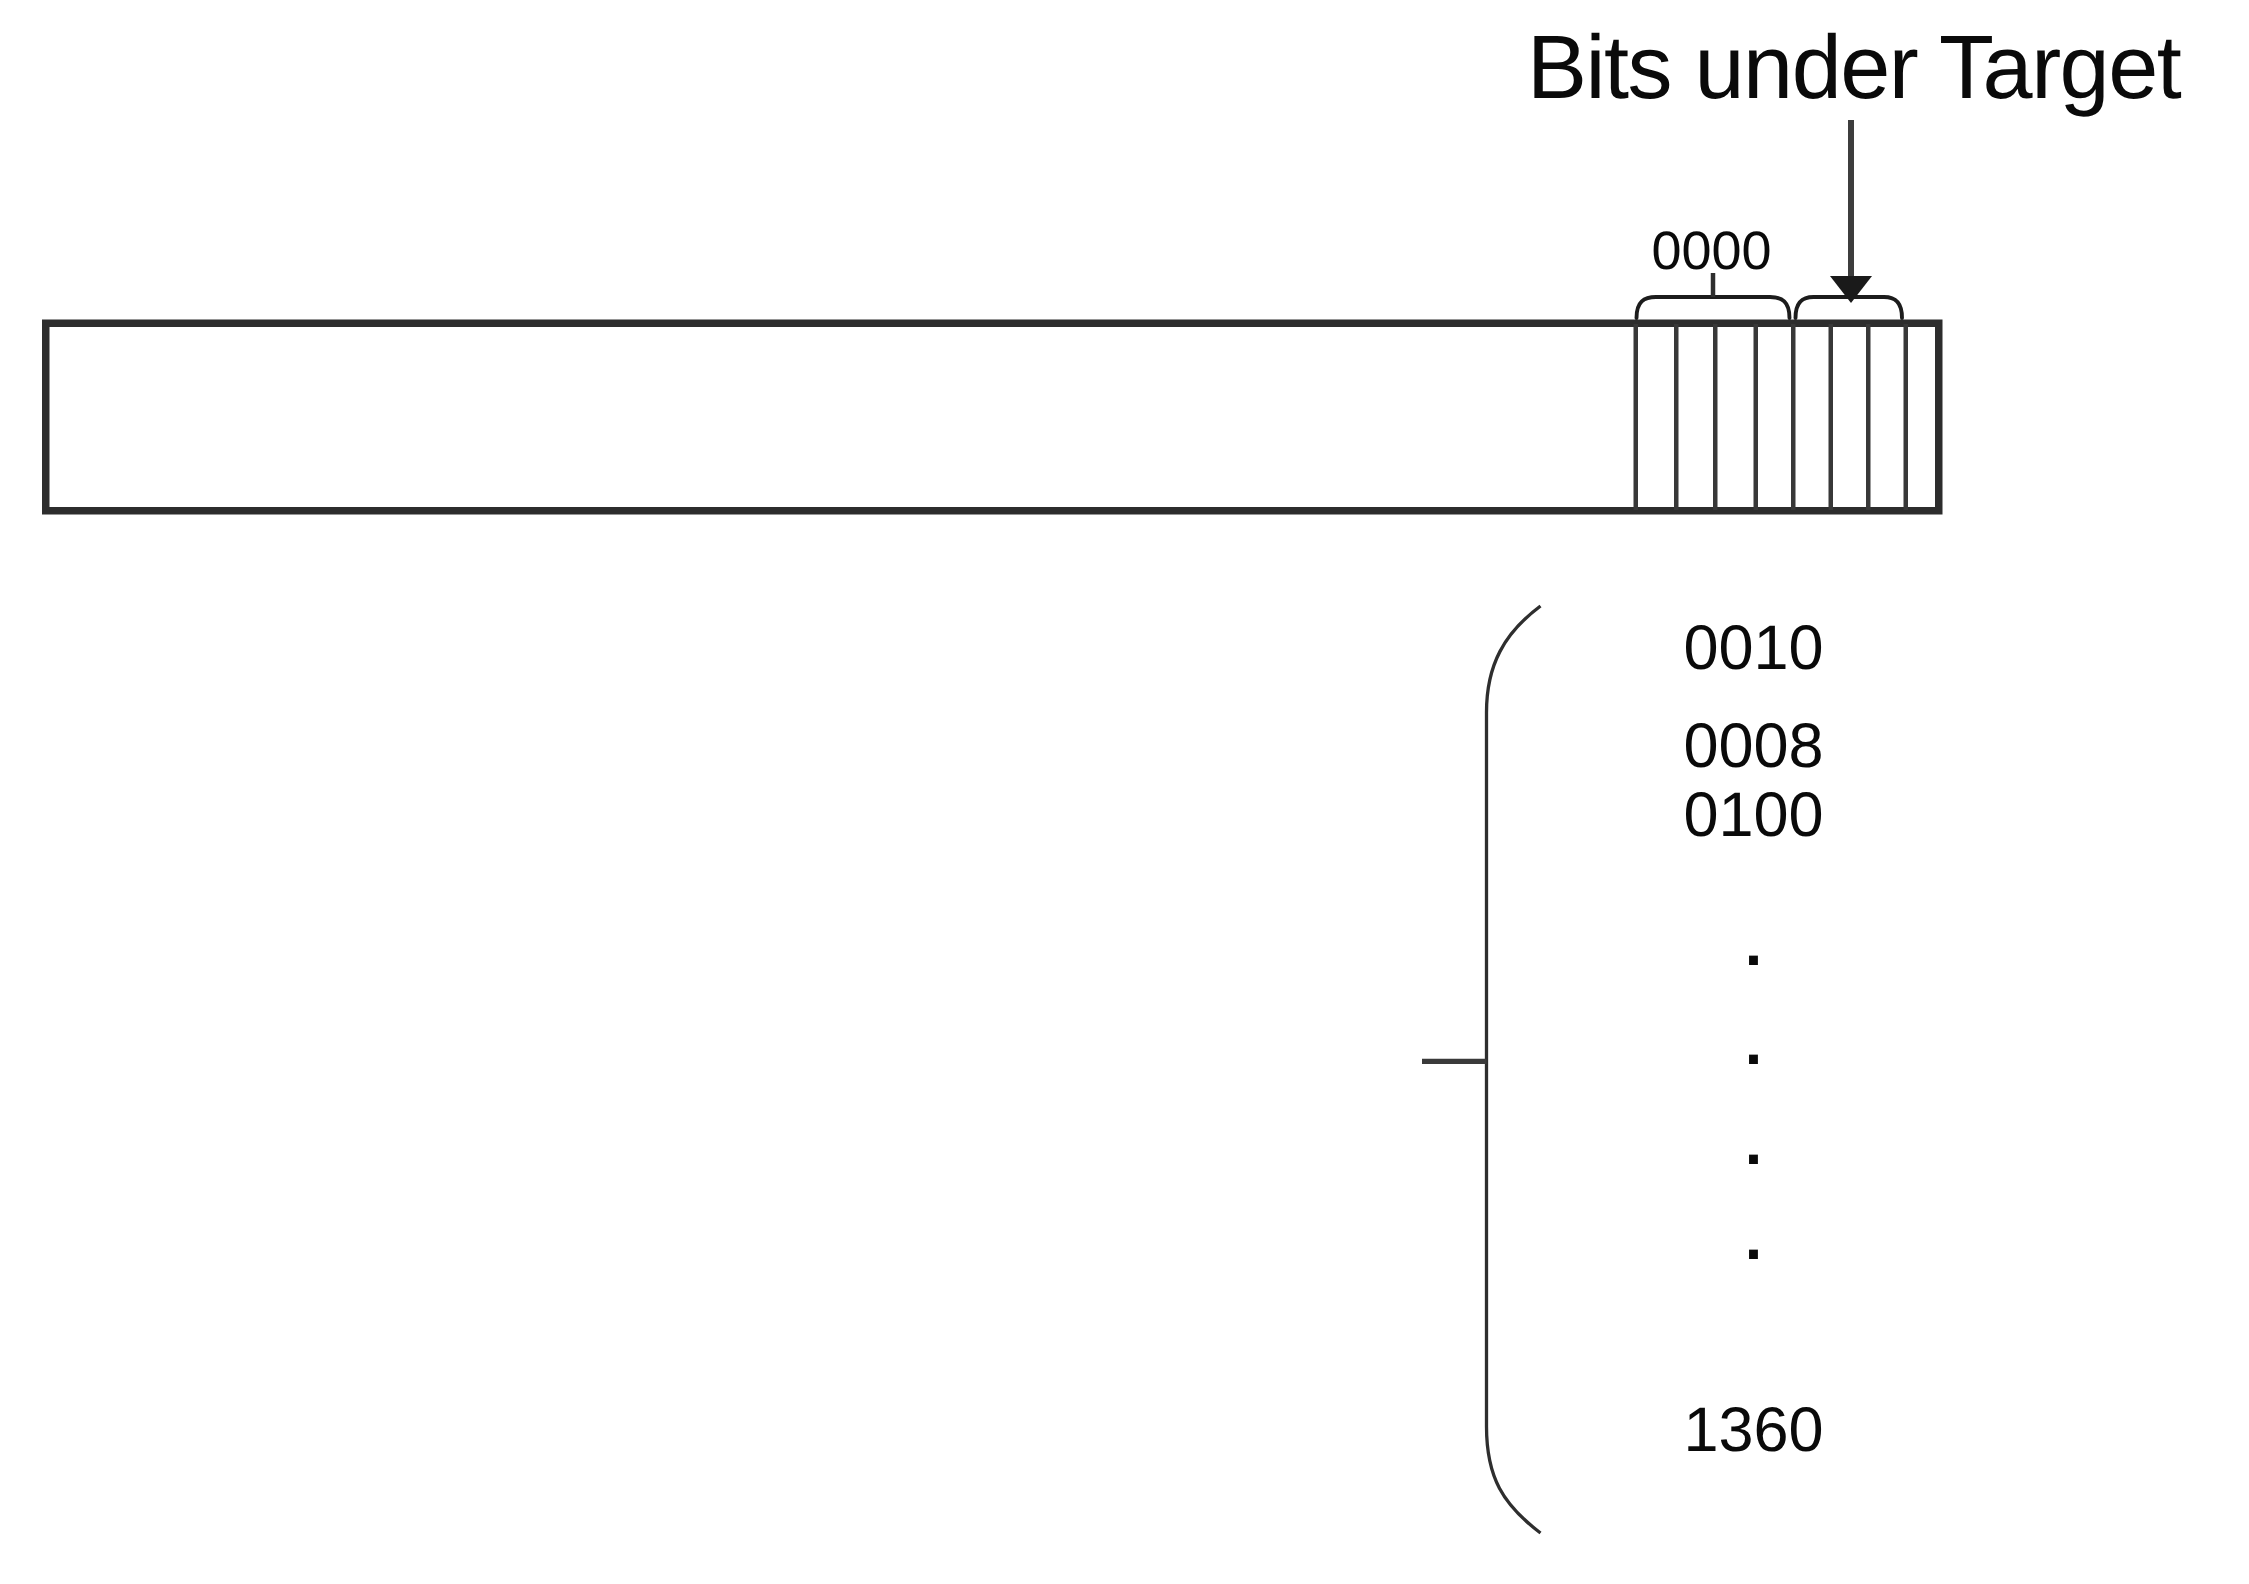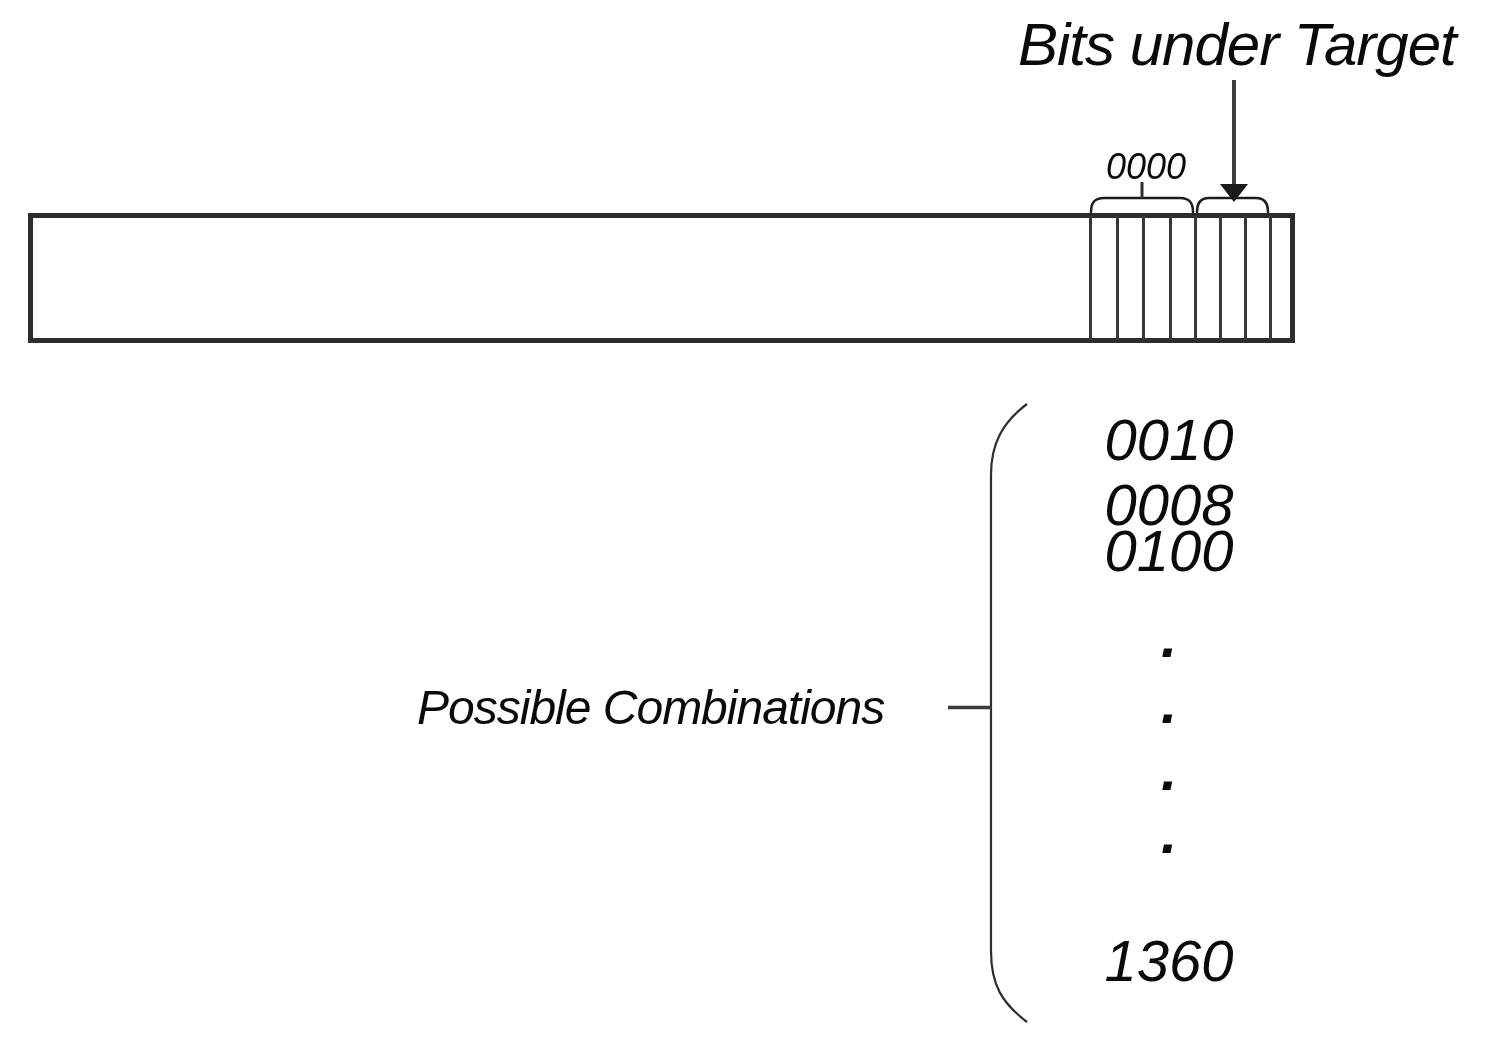--- a/index.html
+++ b/index.html
@@ -4,55 +4,54 @@
 <style>
   html, body { margin: 0; padding: 0; background: #ffffff; }
   .canvas {
     position: relative;
     width: 1499px;
     height: 1056px;
     background: #ffffff;
     font-family: "Liberation Sans", sans-serif;
     color: #000000;
     overflow: hidden;
-    font-style: italic;
   }
   .linework {
     position: absolute;
     left: 0; top: 0;
     width: 1499px; height: 1056px;
   }
   .txt {
     position: absolute;
     white-space: nowrap;
     line-height: 1;
     color: #0a0a0a;
   }
   .title {
     left: 1018px; top: 15px;
     font-size: 60px;
     letter-spacing: -1px;
   }
   .bit-group-label {
     left: 1096px; top: 149px;
     width: 90px;
-    text-align: right;
+    text-align: center;
     font-size: 36px;
   }
   .combos-label {
     left: 417px; top: 684px;
     font-size: 48px;
     letter-spacing: -1px;
   }
   .combo-row {
     position: absolute;
     left: 1089px;
     width: 160px;
     text-align: center;
-    font-size: 58px;
+    font-size: 42px;
     line-height: 1;
     white-space: nowrap;
     color: #0a0a0a;
   }
   .combo-row.dot { font-weight: bold; }
   .r0 { top: 411px; }
   .r1 { top: 476px; }
   .r2 { top: 522px; }
   .r3 { top: 608px; }
   .r4 { top: 674px; }
@@ -93,21 +92,20 @@
 
     <path d="M 1027 404 C 1003 422, 991 443, 991 475 L 991 951 C 991 985, 1002 1003, 1027 1022" fill="none" stroke="#2e2e2e" stroke-width="2.2"></path>
 
     <line x1="948" y1="707.5" x2="991" y2="707.5" stroke="#3a3a3a" stroke-width="3.5"></line>
   </svg>
 
   <div class="txt title">Bits under Target</div>
 
   <div class="txt bit-group-label">0000</div>
 
-  <div class="txt combos-label">Possible Combinations</div>
 
   <div>
     <div class="combo-row r0">0010</div>
     <div class="combo-row r1">0008</div>
     <div class="combo-row r2">0100</div>
     <div class="combo-row dot r3">.</div>
     <div class="combo-row dot r4">.</div>
     <div class="combo-row dot r5">.</div>
     <div class="combo-row dot r6">.</div>
     <div class="combo-row r7">1360</div>

